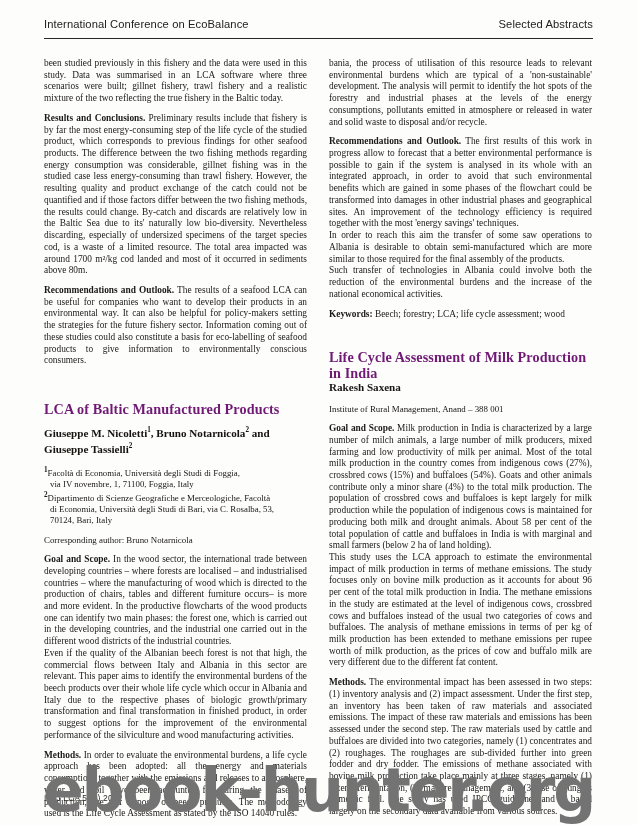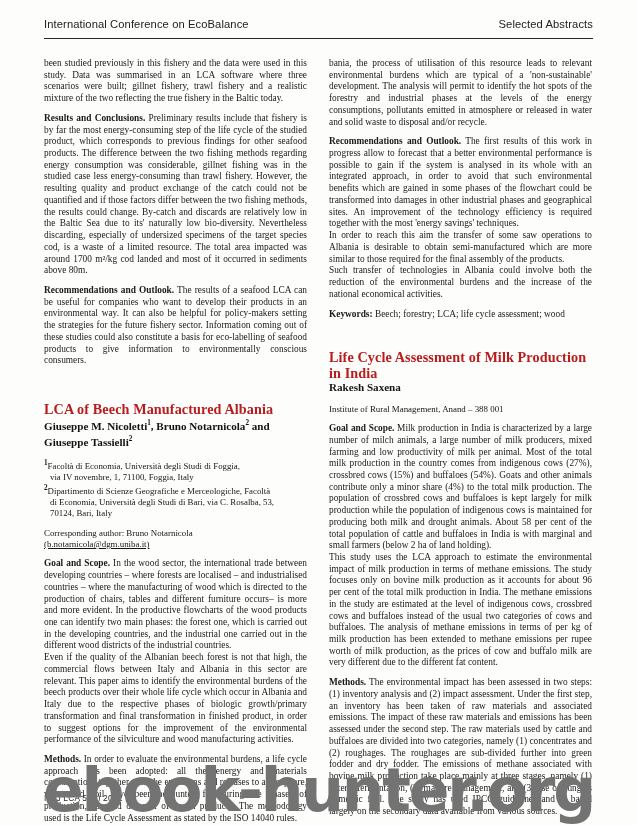--- a/index.html
+++ b/index.html
@@ -79,26 +79,27 @@
   }
   .keywords .lead { font-weight: bold; }
 
   
   .art-title {
     font-size: 14.2px;
     line-height: 16px;
     font-weight: bold;
     letter-spacing: .1px;
     margin: 0;
-    color: #b91c1c;
+    color: #701a75;
   }
   .spacer-title { height: 34px; }
   .spacer-title-r { height: 28px; }
 
   .authors {
+    margin-top: 7px;
     font-size: 11.1px;
     line-height: 13.6px;
     font-weight: bold;
     color: #16130f;
   }
   .authors sup, .aff sup {
     font-size: 7.2px;
     vertical-align: super;
     font-weight: bold;
   }
@@ -182,38 +183,37 @@
 
       <p>been studied previously in this fishery and the data were used in this study. Data was summarised in an LCA software where three scenarios were built; gillnet fishery, trawl fishery and a realistic mixture of the two reflecting the true fishery in the Baltic today.</p>
 
       <p class="gap"><span class="lead">Results and Conclusions.</span><span> Preliminary results include that fishery is by far the most energy-consuming step of the life cycle of the studied product, which corresponds to previous findings for other seafood products. The difference between the two fishing methods regarding energy consumption was considerable, gillnet fishing was in the studied case less energy-consuming than trawl fishery. However, the resulting quality and product exchange of the catch could not be quantified and if those factors differ between the two fishing methods, the results could change. By-catch and discards are relatively low in the Baltic Sea due to its' naturally low bio-diversity. Nevertheless discarding, especially of undersized specimens of the target species cod, is a waste of a limited resource. The total area impacted was around 1700 m²/kg cod landed and most of it occurred in sediments above 80m.</span></p>
 
       <p class="gap"><span class="lead">Recommendations and Outlook.</span><span> The results of a seafood LCA can be useful for companies who want to develop their products in an environmental way. It can also be helpful for policy-makers setting the strategies for the future fishery sector. Information coming out of these studies could also constitute a basis for eco-labelling of seafood products to give information to environmentally conscious consumers.</span></p>
 
 
       <div class="spacer-title"></div>
 
-      <h2 class="art-title">LCA of Beech Manufactured Albania</h2>
+      <h2 class="art-title">LCA of Baltic Manufactured Products</h2>
 
       <div class="authors">
         <span>Giuseppe M. Nicoletti</span><sup>1</sup><span>, Bruno Notarnicola</span><sup>2</sup><span> and</span><br>
         <span>Giuseppe Tassielli</span><sup>2</sup>
       </div>
 
       <div class="aff">
         <span class="aff-line"><sup>1</sup><span>Facoltà di Economia, Università degli Studi di Foggia,</span></span>
         <span class="aff-line indent">via IV novembre, 1, 71100, Foggia, Italy</span>
         <span class="aff-line"><sup>2</sup><span>Dipartimento di Scienze Geografiche e Merceologiche, Facoltà</span></span>
         <span class="aff-line indent">di Economia, Università degli Studi di Bari, via C. Rosalba, 53,</span>
         <span class="aff-line indent">70124, Bari, Italy</span>
       </div>
 
       <div class="corr">
         <span>Corresponding author:  Bruno Notarnicola</span>
-        <span class="email">(b.notarnicola@dgm.uniba.it)</span>
       </div>
 
       <p class="gap"><span class="lead">Goal and Scope.</span><span> In the wood sector, the international trade between developing countries – where forests are localised – and industrialised countries – where the manufacturing of wood which is directed to the production of chairs, tables and different furniture occurs– is more and more evident. In the productive flowcharts of the wood products one can identify two main phases: the forest one, which is carried out in the developing countries, and the industrial one carried out in the different wood districts of the industrial countries.</span></p>
 
       <p class="tight">Even if the quality of the Albanian beech forest is not that high, the commercial flows between Italy and Albania in this sector are relevant. This paper aims to identify the environmental burdens of the beech products over their whole life cycle which occur in Albania and Italy due to the respective phases of biologic growth/primary transformation and final transformation in finished product, in order to suggest options for the improvement of the environmental performance of the silviculture and wood manufacturing activities.</p>
 
       <p class="gap"><span class="lead">Methods.</span><span> In order to evaluate the environmental burdens, a life cycle approach has been adopted: all the energy and materials consumptions together with the emissions and releases to atmosphere, water and soil have been accounted for during the phases of production, use and disposal of beech products. The methodology used is the Life Cycle Assessment as stated by the ISO 14040 rules.</span></p>
 
     </div>
 

